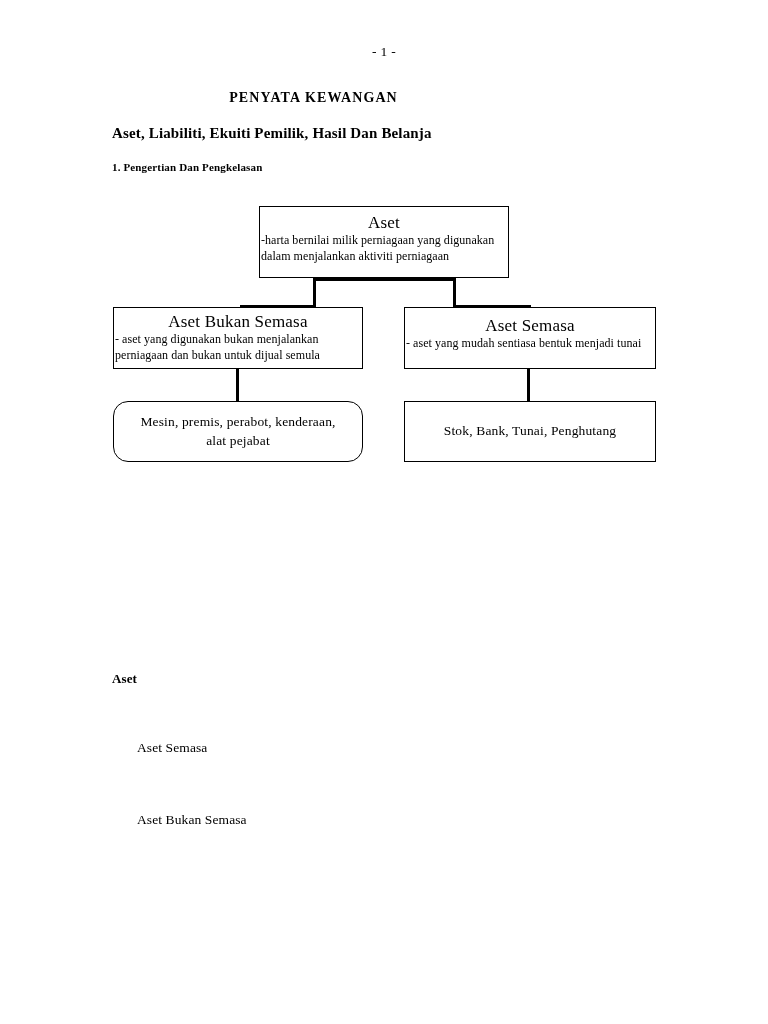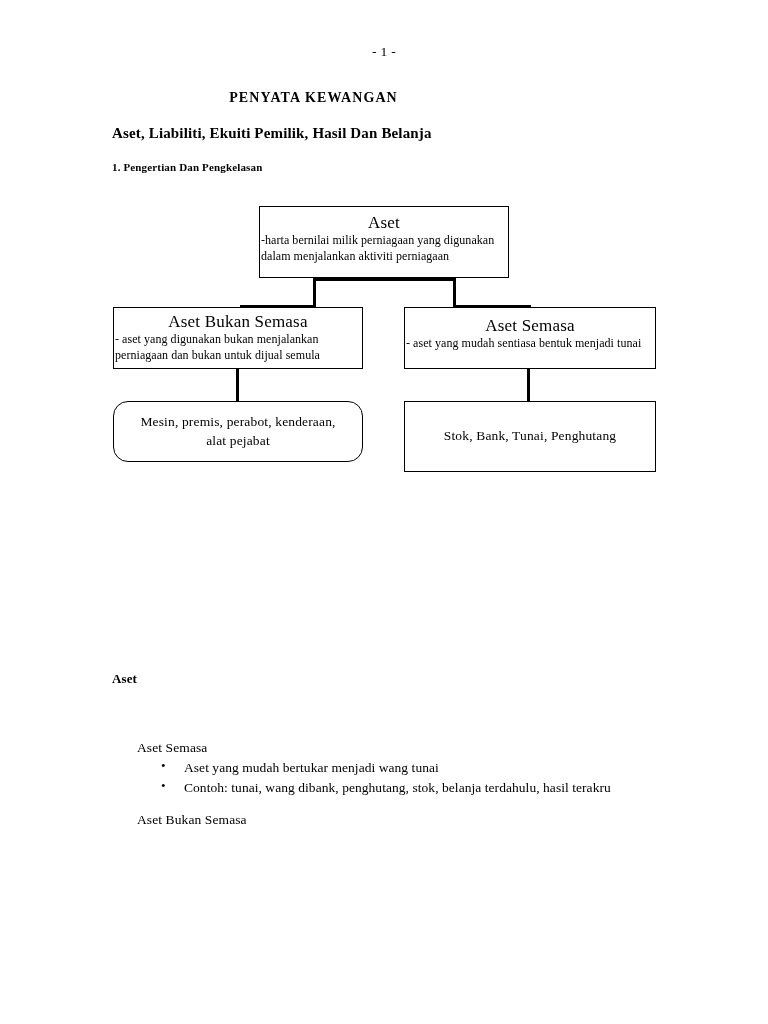--- a/index.html
+++ b/index.html
@@ -88,21 +88,21 @@
     font-size: 13.5px;
     line-height: 1.35;
     letter-spacing: 0.15px;
   }
 
   
   #node-aset            { left: 259px; top: 206px; width: 250px; height: 72px; padding-top: 6px; }
   #node-bukan-semasa    { left: 113px; top: 307px; width: 250px; height: 62px; padding-top: 4px; }
   #node-semasa          { left: 404px; top: 307px; width: 252px; height: 62px; padding-top: 8px; }
   #node-bukan-items     { left: 113px; top: 401px; width: 250px; height: 61px; border-radius: 15px; }
-  #node-semasa-items    { left: 404px; top: 401px; width: 252px; height: 71px; }
+  #node-semasa-items    { left: 404px; top: 401px; width: 252px; height: 61px; }
   .node-center {
     display: flex;
     align-items: center;
     justify-content: center;
     height: 100%;
   }
 
   
   .conn {
     position: absolute;
@@ -212,23 +212,19 @@
         </div>
       </div>
     </div>
 
   </div>
 
   <div class="aset-label">Aset</div>
 
   <div class="group" id="group-semasa">
     <div class="group-title">Aset Semasa</div>
-    <ul class="bullet-list">
-      <li class="bullet-item">Aset yang mudah bertukar menjadi wang tunai</li>
-      <li class="bullet-item">Contoh: tunai, wang dibank, penghutang, stok, belanja terdahulu, hasil terakru</li>
-    </ul>
   </div>
 
   <div class="group" id="group-bukan">
     <div class="group-title">Aset Bukan Semasa</div>
   </div>
 
 </div>
 
 </body></html>

